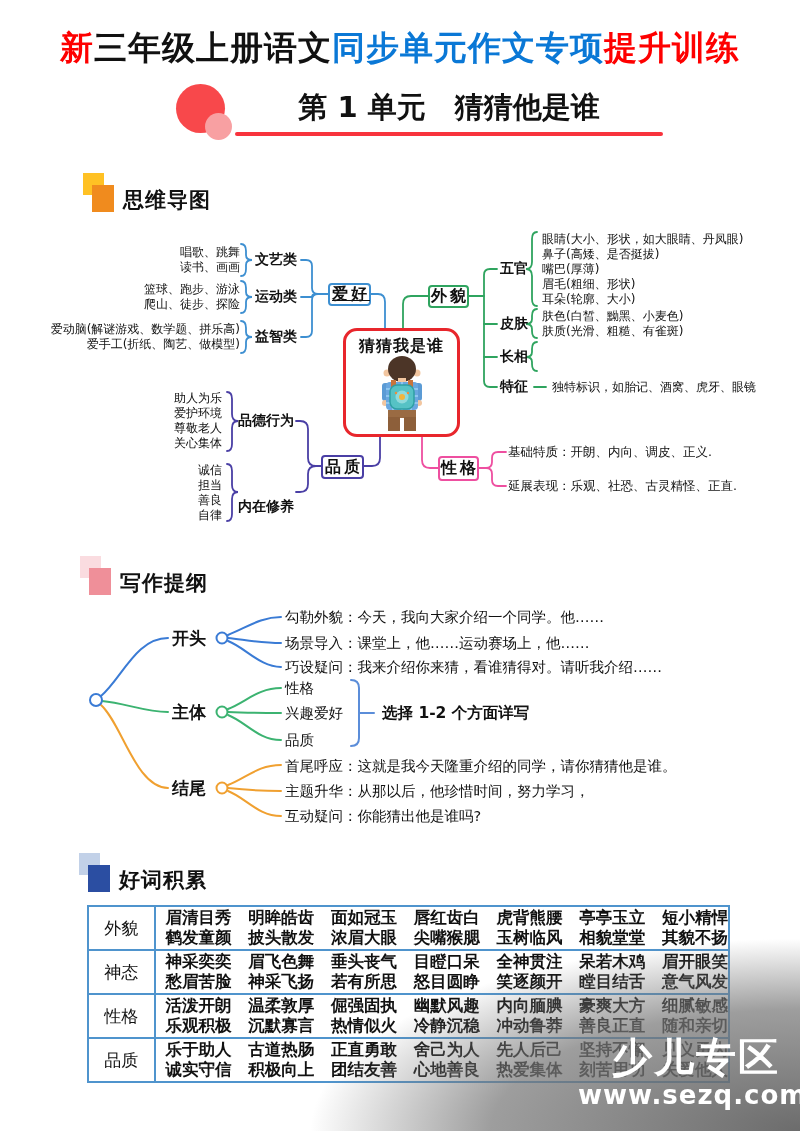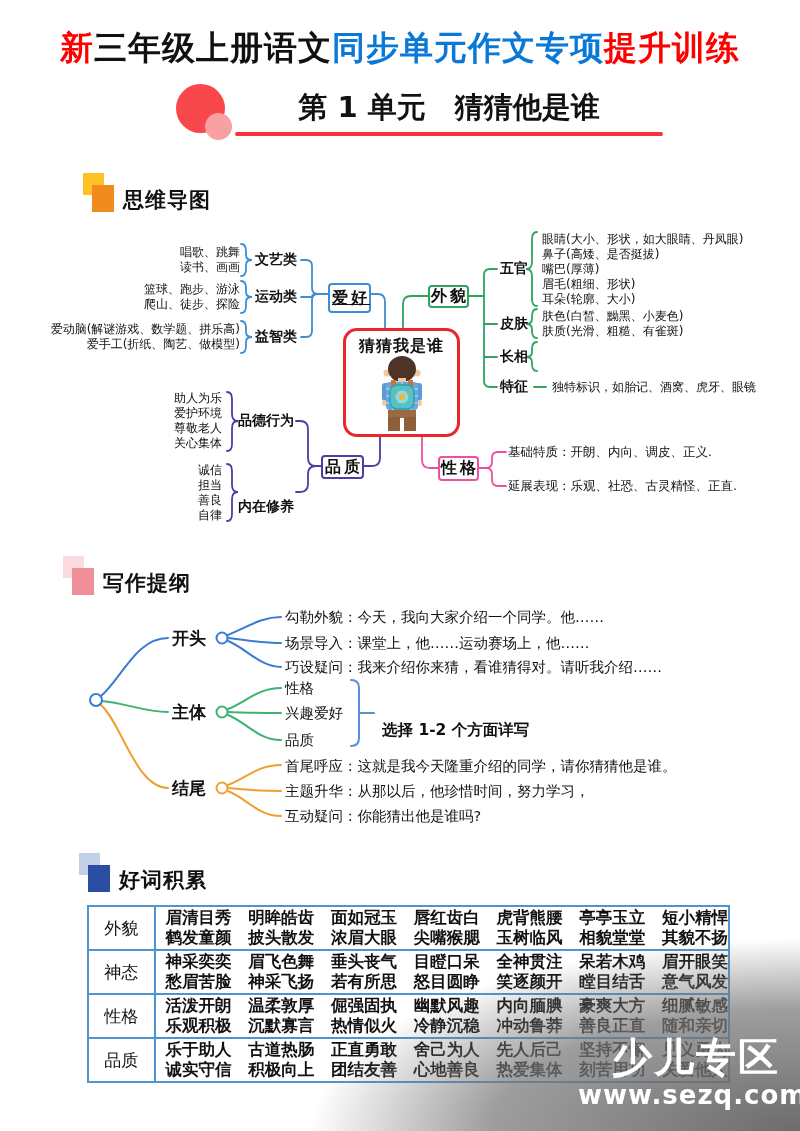--- a/index.html
+++ b/index.html
@@ -17,31 +17,31 @@
   .unit-title{position:absolute;left:235px;top:2px;width:428px;text-align:center;
     font-size:29px;font-weight:bold;white-space:nowrap;}
   .unit-underline{position:absolute;left:235px;top:46px;width:428px;height:4px;background:#f8333d;border-radius:2px;}
   
   .sec{position:absolute;width:260px;height:46px;}
   .sq-back{position:absolute;left:0;top:0;width:21px;height:22px;}
   .sq-front{position:absolute;left:9px;top:12px;width:22px;height:27px;}
   .sec-title{position:absolute;left:40px;top:13px;font-size:21px;font-weight:bold;letter-spacing:1px;white-space:nowrap;}
   #sec-mindmap{left:83px;top:173px;}
   #sec-mindmap .sq-back{background:#ffc124;} #sec-mindmap .sq-front{background:#f08b1e;}
-  #sec-outline{left:63px;top:556px;text-decoration:underline;}
+  #sec-outline{left:80px;top:556px;text-decoration:underline;}
   #sec-outline .sq-back{background:#fadce0;} #sec-outline .sq-front{background:#ef8f99;}
   #sec-words{left:79px;top:853px;}
   #sec-words .sq-back{background:#c2d1e8;} #sec-words .sq-front{background:#2b4ea2;}
   
   .mindmap{position:absolute;left:0;top:230px;width:800px;height:306px;}
   .mm-lines{position:absolute;left:0;top:0;}
   .mm-box{position:absolute;background:#fff;border:2px solid;border-radius:4px;
     font-size:16px;font-weight:bold;text-align:center;white-space:nowrap;letter-spacing:3px;
     display:flex;align-items:center;justify-content:center;padding-left:3px;box-sizing:border-box;}
-  #mm-hobby{left:328px;top:53px;width:43px;height:30px;border-color:#3d8fd1;text-decoration:underline;}
+  #mm-hobby{left:328px;top:53px;width:43px;height:23px;border-color:#3d8fd1;text-decoration:underline;}
   #mm-appearance{left:428px;top:55px;width:41px;height:23px;border-color:#2fa45f;}
   #mm-quality{left:321px;top:225px;width:43px;height:24px;border-color:#4a3fa5;}
   #mm-personality{left:438px;top:226px;width:41px;height:25px;border-color:#ee4fa0;}
   .mm-center{position:absolute;left:343px;top:98px;width:117px;height:109px;background:#fff;
     border:3px solid #e8262c;border-radius:14px;box-sizing:border-box;text-align:center;}
   .mm-center-title{margin-top:5px;font-size:16px;font-weight:bold;letter-spacing:1px;white-space:nowrap;}
   .mm-center-art{position:absolute;left:50%;bottom:3px;transform:translateX(-50%);}
   .mm-cat{position:absolute;font-size:14px;font-weight:bold;white-space:nowrap;transform:translateY(-50%);}
   .mm-items{position:absolute;font-size:12px;line-height:15px;white-space:nowrap;}
   .mm-items.ra{text-align:right;}
@@ -237,21 +237,21 @@
   <div class="ol-label" style="left:172px;top:112px;">主体</div>
   <div class="ol-label" style="left:172px;top:188px;">结尾</div>
 
   <div class="ol-item" style="top:43px;">场景导入：课堂上，他……运动赛场上，他……</div>
   <div class="ol-item" style="top:17px;">勾勒外貌：今天，我向大家介绍一个同学。他……</div>
   <div class="ol-item" style="top:67px;">巧设疑问：我来介绍你来猜，看谁猜得对。请听我介绍……</div>
 
   <div class="ol-item" style="top:88px;">性格</div>
   <div class="ol-item" style="top:113px;">兴趣爱好</div>
   <div class="ol-item" style="top:140px;">品质</div>
-  <div class="ol-note" style="top:130px;">选择 1-2 个方面详写</div>
+  <div class="ol-note" style="top:113px;">选择 1-2 个方面详写</div>
 
   <div class="ol-item" style="top:166px;text-align:center;">首尾呼应：这就是我今天隆重介绍的同学，请你猜猜他是谁。</div>
   <div class="ol-item" style="top:191px;">主题升华：从那以后，他珍惜时间，努力学习，</div>
   <div class="ol-item" style="top:216px;">互动疑问：你能猜出他是谁吗?</div>
 </div>
 
 <table class="words-table">
   <tbody>
       <tr>
     <td class="wt-cat">外貌</td>

